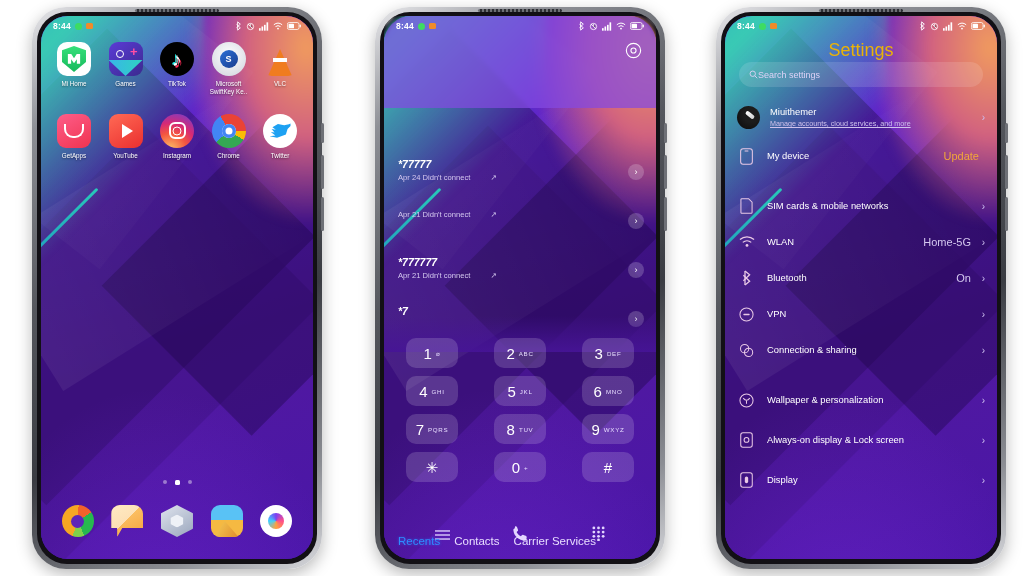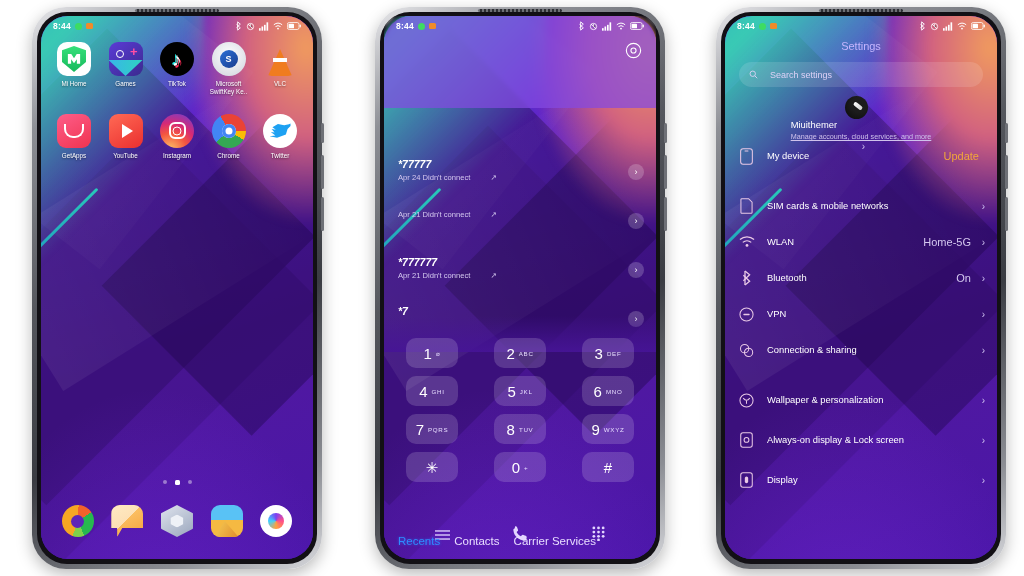--- a/index.html
+++ b/index.html
@@ -217,36 +217,36 @@
   .key { width:52px; height:30px; border-radius:10px; background: rgba(255,255,255,.16);
          display:flex; align-items:center; justify-content:center; gap:4px; }
   .key .d { font-size:15px; color:#fff; font-weight:400; line-height:1; }
   .key .l { font-size:6.2px; color:#e7dcff; letter-spacing:.7px; }
   .navbar2 { position:absolute; left:0; right:0; bottom:12px; z-index:12;
              display:flex; justify-content:space-around; align-items:center; padding:0 20px; }
   .navbar2 .ni { color:#e3d6ff; }
 
   
   .set-title { position:absolute; top:24px; left:0; right:0; text-align:center; z-index:12;
-               color:#c4b5fd; font-size:11px; }
+               color:#eab308; font-size:18px; }
   .set-search { position:absolute; top:46px; left:14px; right:14px; height:25px;
                 background: rgba(255,255,255,.13); border-radius:13px; display:flex; align-items:center;
-                gap:12px; padding:0 10px; z-index:12; }
+                gap:0; padding:0 10px; z-index:12; }
   .set-search .ph { font-size:9px; color:#ded2f7; }
   .set-list { position:absolute; top:80px; left:0; right:0; bottom:0; z-index:11; }
   .srow { position:relative; display:flex; align-items:center; padding: 0 12px; height:36px; }
   .srow .sic { width:19px; height:19px; margin-right:11px; flex:0 0 19px;
                display:flex; align-items:center; justify-content:center; }
   .srow .stx { flex:1; min-width:0; }
   .srow .lab { font-size:9.4px; color:#fff; line-height:1.2; }
   .srow .sub { font-size:7.2px; color:#cfc2ec; margin-top:2px;text-decoration:underline; }
   .srow .val { font-size:11px; color:#d4c8ef; margin-right:6px; white-space:nowrap; }
   .srow .val.accent { color:#f2a63a; }
   .srow .chv { color:#cdbff0; font-size:10px; width:8px; text-align:right; }
-  .srow.account { height:42px;flex-direction:column; }
+  .srow.account { height:42px; }
   .srow.account .avatar { width:23px; height:23px; border-radius:50%; margin-right:10px; flex:0 0 23px;
                           background: radial-gradient(circle at 62% 38%, #1c1c1c 0 38%, #0a0a0a 100%);
                           position:relative; overflow:hidden; }
   .srow.account .avatar::after{content:"";position:absolute;left:36%;top:34%;width:10px;height:4px;
     background:linear-gradient(90deg,#fff,#cfcfcf);transform:rotate(38deg);border-radius:2px;}
   .srow.tall { height:44px; }
   .sgap { height:14px; }
   .srow .sic svg { display:block; }
 </style>
 </head>

